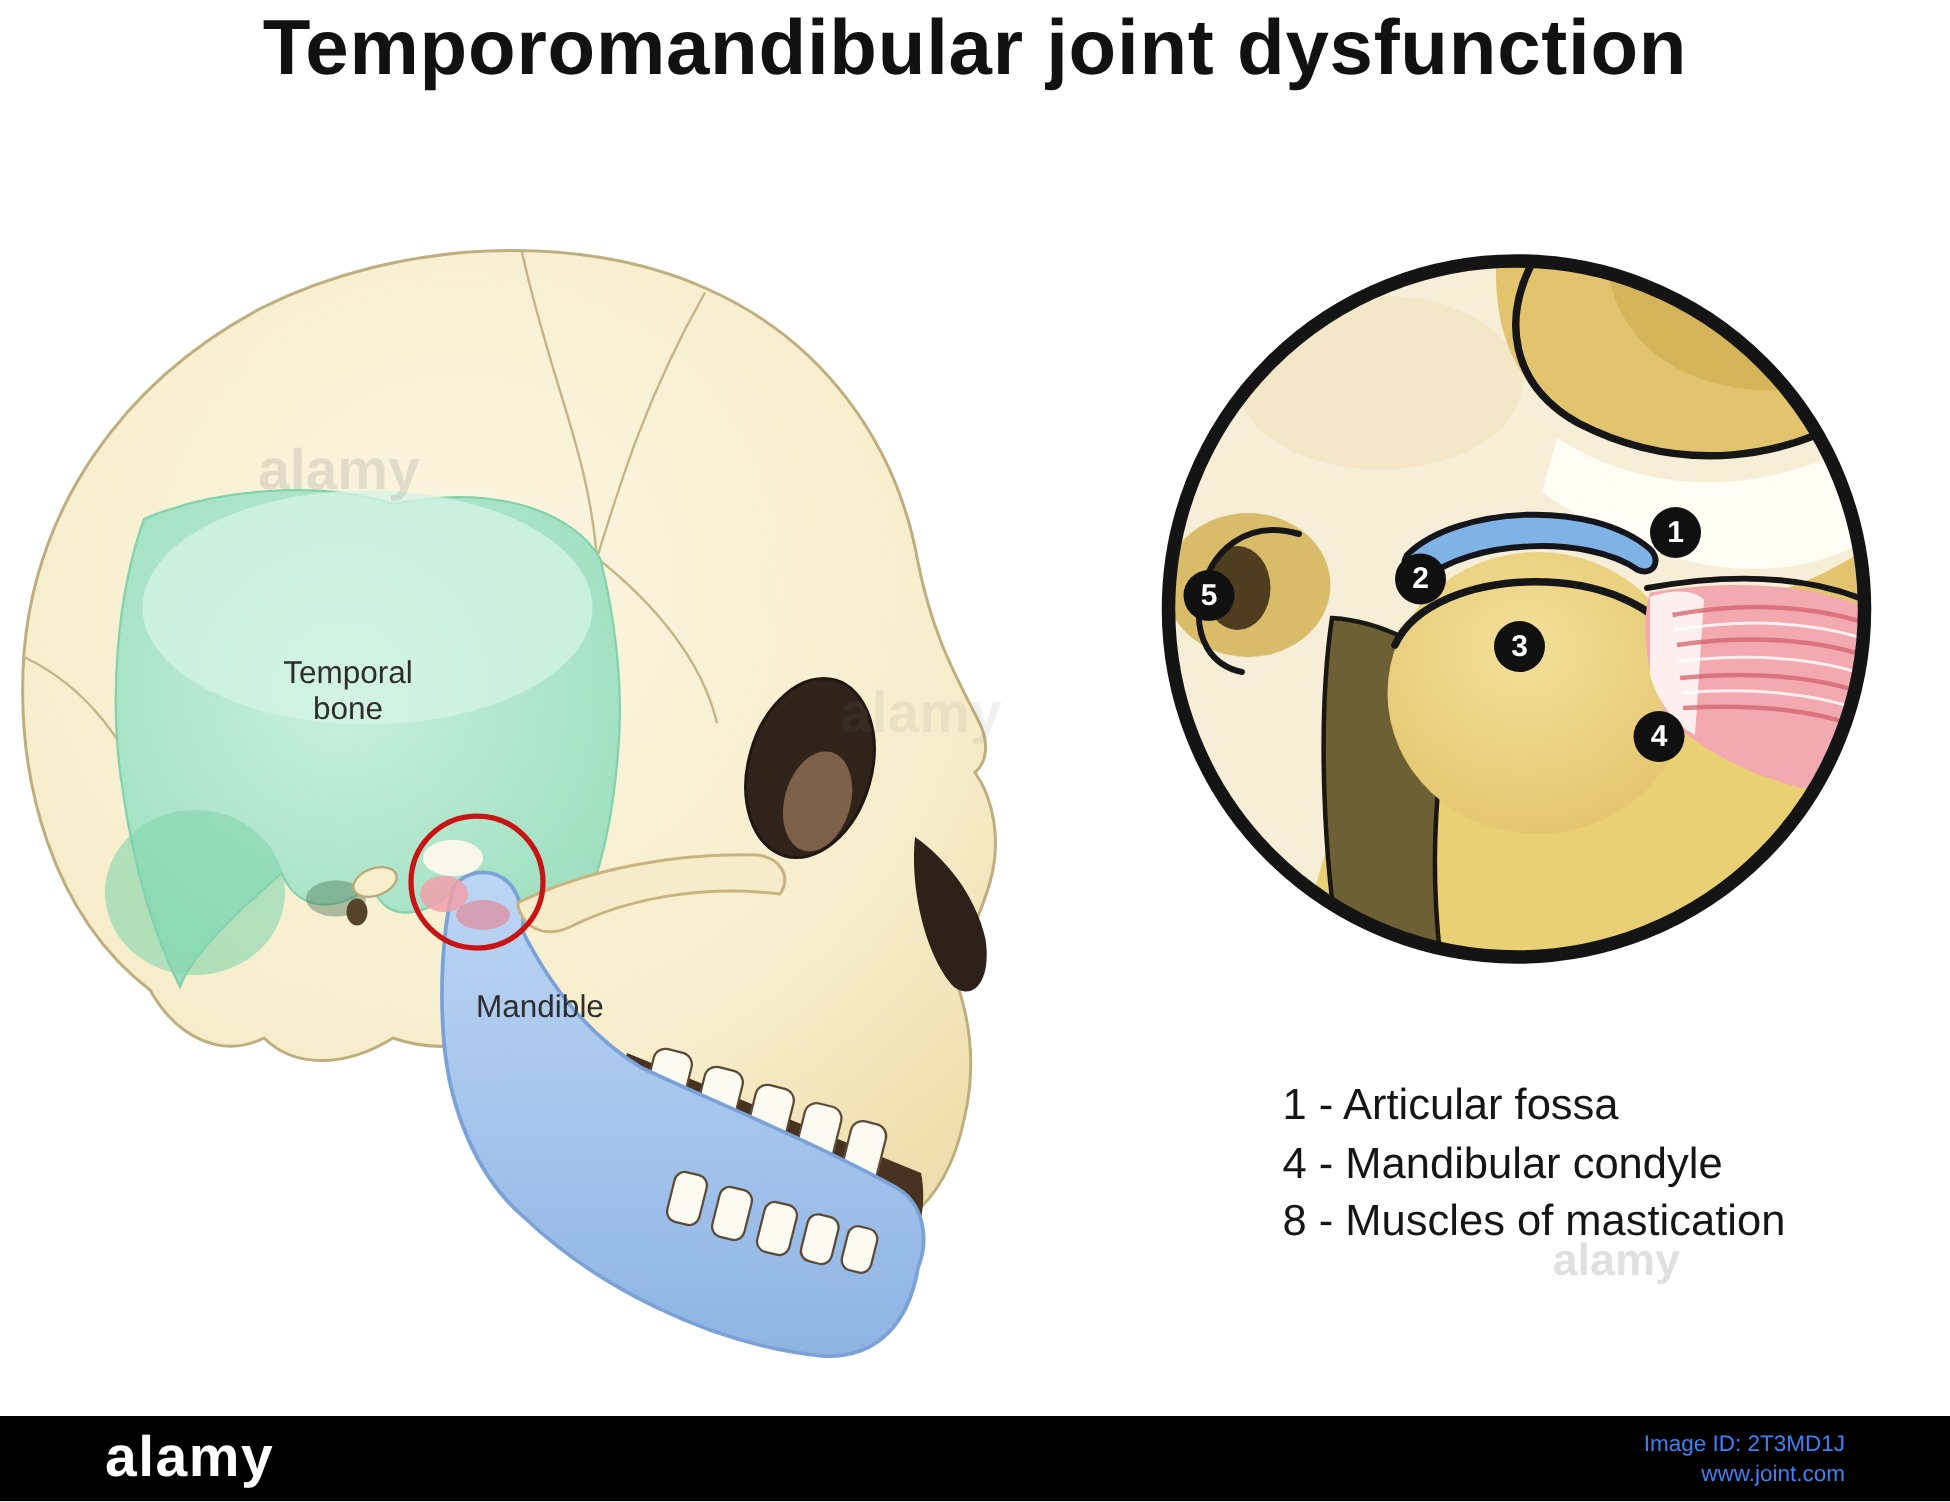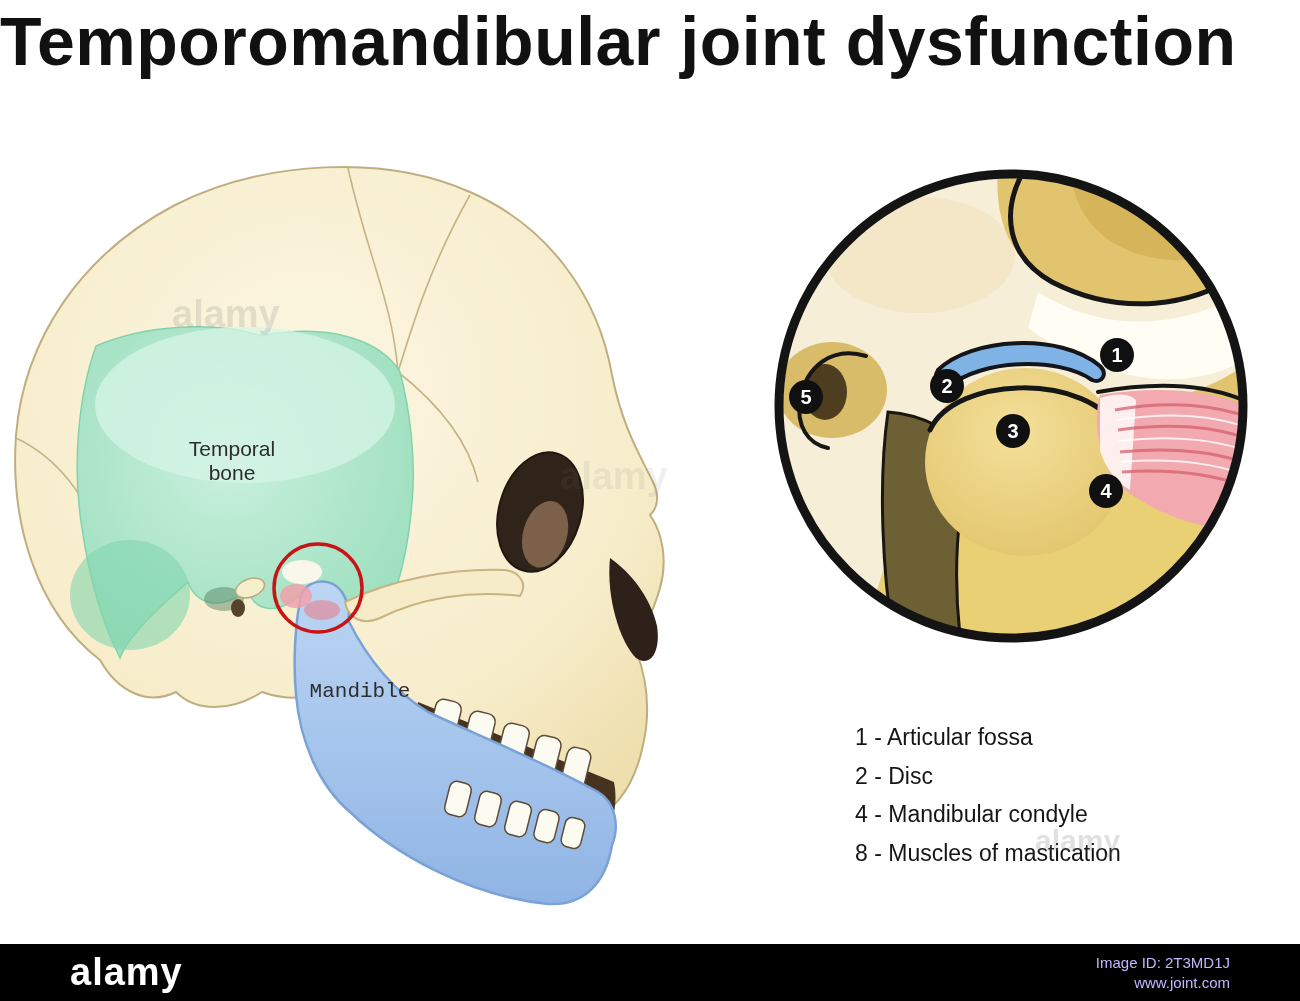--- a/index.html
+++ b/index.html
@@ -1,59 +1,59 @@
 <!DOCTYPE html>
 <html><head>
 <meta charset="utf-8">
 <style>
   html,body{margin:0;padding:0;background:#ffffff;}
   .stage{
     position:relative;width:1300px;height:1001px;background:#ffffff;overflow:hidden;
     font-family:"Liberation Sans", sans-serif;
   }
   .title{
-    position:absolute;top:2px;left:0;width:1300px;
-    font-size:68px;font-weight:700;color:#111;letter-spacing:0.5px;
+    position:absolute;top:2px;left:0;width:1300px;text-align:center;
+    font-size:52px;font-weight:700;color:#111;letter-spacing:0.5px;
   }
   .skull-svg{position:absolute;left:0;top:140px;}
   .inset-svg{position:absolute;left:770px;top:160px;}
   .bone-label{
     position:absolute;color:#2d2d2d;font-size:21px;line-height:24px;text-align:center;
   }
   .lbl-temporal{left:172px;top:437px;width:120px;}
-  .lbl-mandible{left:300px;top:680px;width:120px;font-family:Liberation Mono, monospace;}
+  .lbl-mandible{left:300px;top:660px;width:120px;}
   .marker{
     position:absolute;width:34px;height:34px;border-radius:50%;
     background:#101010;color:#fff;display:flex;align-items:center;justify-content:center;
     font-size:20px;font-weight:700;
   }
   .m1{left:1100px;top:338px;}
   .m2{left:930px;top:369px;}
   .m3{left:996px;top:414px;}
   .m4{left:1089px;top:474px;}
   .m5{left:789px;top:380px;}
   .legend{position:absolute;left:855px;top:718px;}
   .legend-item{
-    font-size:23px;color:#151515;line-height:38.5px;white-space:nowrap;
+    font-size:29px;color:#151515;line-height:38.5px;white-space:nowrap;
   }
   .wm{
     position:absolute;color:#777;font-weight:700;pointer-events:none;
   }
   .wm1{left:172px;top:293px;font-size:38px;opacity:0.18;}
   .wm2{left:1035px;top:824px;font-size:30px;opacity:0.22;}
   .wm3{left:560px;top:455px;font-size:38px;opacity:0.10;}
   .footer{
     position:absolute;left:0;bottom:0;width:1300px;height:57px;background:#000;
     display:flex;align-items:center;justify-content:space-between;
     padding:0 70px;box-sizing:border-box;
   }
   .footer-brand{
     color:#fff;font-size:38px;font-weight:700;letter-spacing:1px;line-height:57px;
   }
-  .footer-meta{text-align:right;color:#c4b5fd;font-size:15px;line-height:20px;font-weight:400;}
+  .footer-meta{text-align:right;color:#3b82f6;font-size:15px;line-height:20px;font-weight:400;}
 </style>
 </head>
 <body>
 
 <div class="stage">
 
   <div class="title">Temporomandibular joint dysfunction</div>
 
   <svg class="skull-svg" width="720" height="830" viewBox="0 0 720 830">
     <defs>
@@ -224,21 +224,20 @@
   </svg>
 
   <div class="marker m1">1</div>
   <div class="marker m2">2</div>
   <div class="marker m3">3</div>
   <div class="marker m4">4</div>
   <div class="marker m5">5</div>
 
   <div class="legend">
     <div class="legend-item">1 - Articular fossa</div>
-    <div class="legend-item">2 - Disc</div>
     <div class="legend-item">4 - Mandibular condyle</div>
     <div class="legend-item">8 - Muscles of mastication</div>
   </div>
 
   <div class="wm wm1">alamy</div>
   <div class="wm wm2">alamy</div>
   <div class="wm wm3">alamy</div>
 
   <div class="footer">
     <div class="footer-brand">alamy</div>

